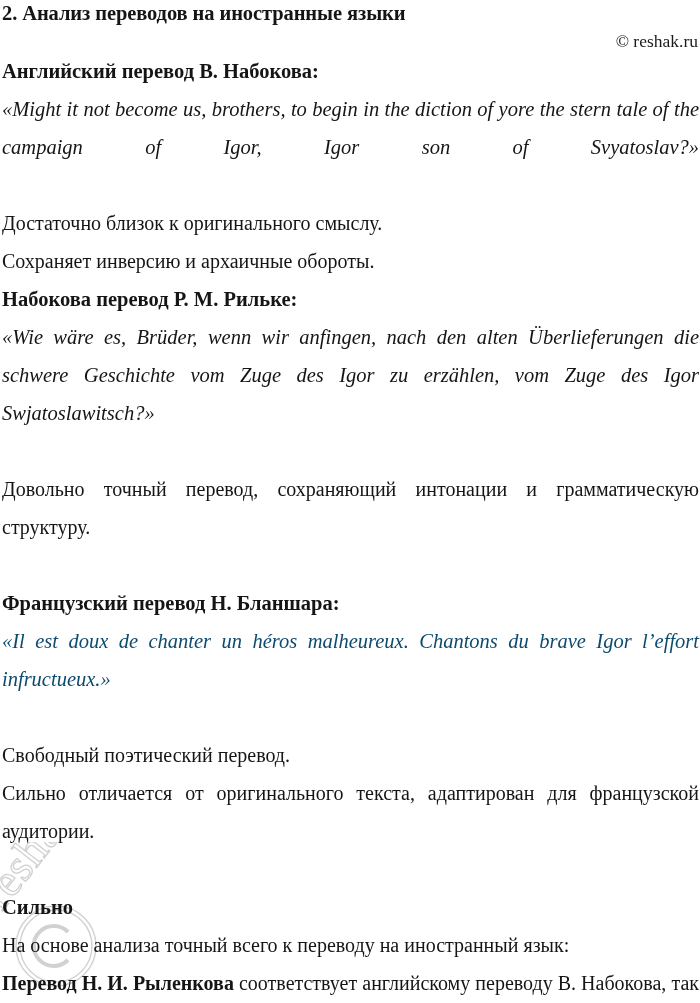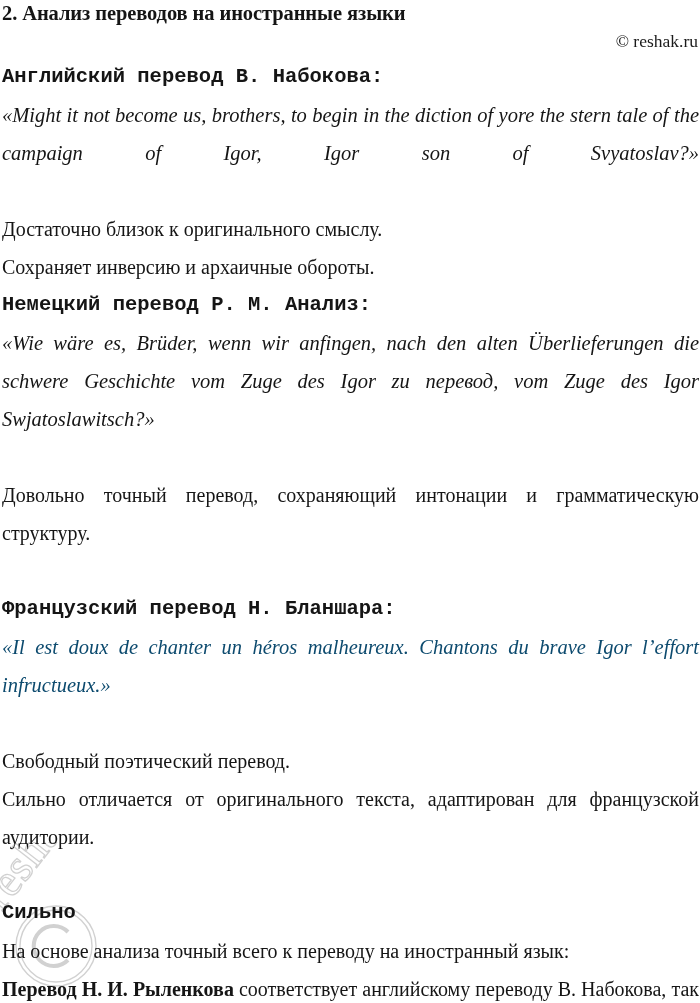--- a/index.html
+++ b/index.html
@@ -34,21 +34,21 @@
     height: 160px;
     pointer-events: none;
     z-index: 0;
     opacity: 0.85;
   }
 
   
   .header-row {
     position: relative;
     height: 30px;
-    padding-top: 9px;
+    padding-top: 3px;
   }
   .doc-title {
     position: absolute;
     left: 2px;
     top: 2px;
     font-size: 20.5px;
     font-weight: bold;
     letter-spacing: -0.1px;
     white-space: nowrap;
   }
@@ -74,21 +74,20 @@
     margin: 0;
     padding: 0;
   }
 
   .heading {
     font-size: 20.5px;
     font-weight: bold;
     line-height: 38px;
     text-align: left;
     white-space: nowrap;
-    font-family: Liberation Mono, monospace;
   }
 
   .para {
     font-size: 20px;
     line-height: 38px;
     text-align: justify;
     text-justify: inter-word;
     hyphens: none;
   }
 
@@ -136,22 +135,22 @@
   </div>
 
   <div class="content">
 
     <div class="spacer-sm"></div>
     <div class="blk heading">Английский перевод В. Набокова:</div>
     <div class="blk quote stretch">«Might it not become us, brothers, to begin in the diction of yore the stern tale of the campaign of Igor, Igor son of Svyatoslav?»</div>
     <div class="blk para">Достаточно близок к оригинального смыслу.</div>
     <div class="blk para">Сохраняет инверсию и архаичные обороты.</div>
 
-    <div class="blk heading">Немецкий перевод Р. М. Анализ:</div>
-    <div class="blk quote stretch">«Wie wäre es, Brüder, wenn wir anfingen, nach den alten Überlieferungen die schwere Geschichte vom Zuge des Igor zu перевод, vom Zuge des Igor Swjatoslawitsch?»</div>
+    <div class="blk heading">Набокова перевод Р. М. Рильке:</div>
+    <div class="blk quote stretch">«Wie wäre es, Brüder, wenn wir anfingen, nach den alten Überlieferungen die schwere Geschichte vom Zuge des Igor zu erzählen, vom Zuge des Igor Swjatoslawitsch?»</div>
     <div class="blk para stretch">Довольно точный перевод, сохраняющий интонации и грамматическую структуру.</div>
 
     <div class="blk heading">Французский перевод Н. Бланшара:</div>
     <div class="blk quote faded stretch">«Il est doux de chanter un héros malheureux. Chantons du brave Igor l’effort infructueux.»</div>
     <div class="blk para">Свободный поэтический перевод.</div>
     <div class="blk para stretch">Сильно отличается от оригинального текста, адаптирован для французской аудитории.</div>
 
     <div class="blk heading">Сильно</div>
     <div class="blk para">На основе анализа точный всего к переводу на иностранный язык:</div>
     <div class="blk para stretch"><span class="bold-inline">Перевод Н. И. Рыленкова</span><span> соответствует английскому переводу В. Набокова, так как сохраняет инверсию и некоторую архаичность выражения.</span></div>

